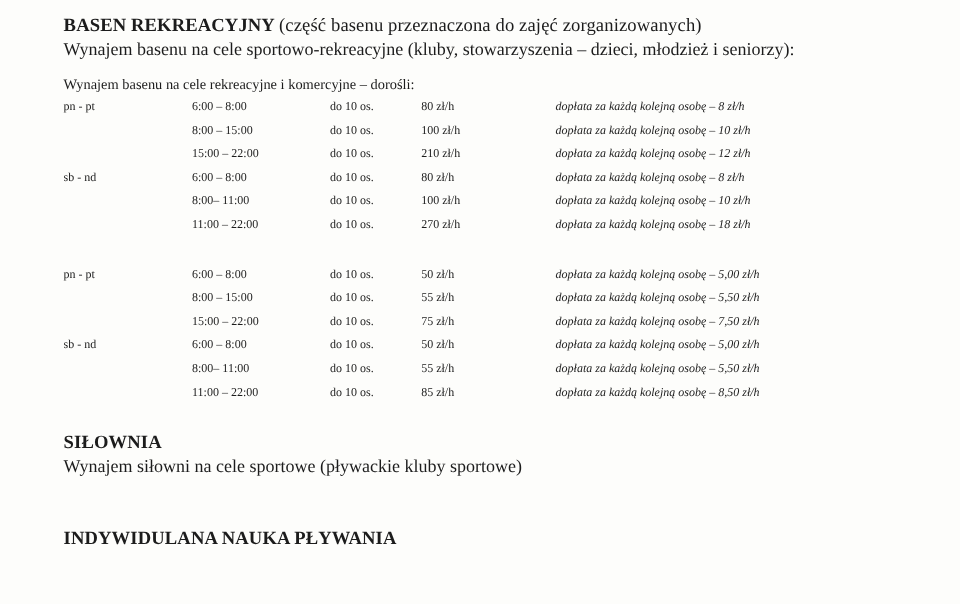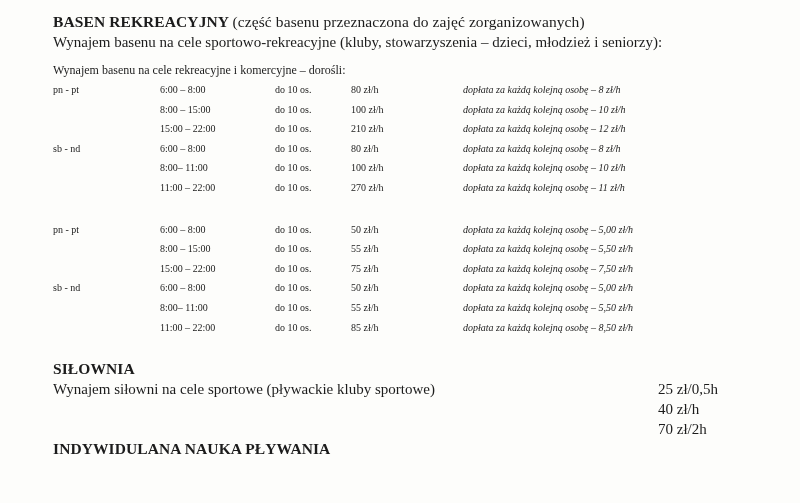--- a/index.html
+++ b/index.html
@@ -160,21 +160,21 @@
           <td class="col-hours">8:00– 11:00</td>
           <td class="col-cap">do 10 os.</td>
           <td class="col-price">100 zł/h</td>
           <td class="col-extra">dopłata za każdą kolejną osobę – 10 zł/h</td>
         </tr>
         <tr>
           <td class="col-days"></td>
           <td class="col-hours">11:00 – 22:00</td>
           <td class="col-cap">do 10 os.</td>
           <td class="col-price">270 zł/h</td>
-          <td class="col-extra">dopłata za każdą kolejną osobę – 11 zł/h</td>
+          <td class="col-extra">dopłata za każdą kolejną osobę – 18 zł/h</td>
         </tr>
       </tbody>
     </table>
 
     <div class="gap-lg"></div>
 
 
     <table class="rates">
       <tbody>
         <tr>
@@ -221,25 +221,20 @@
         </tr>
       </tbody>
     </table>
 
     <div class="gap-lg"></div>
 
     <div class="sec-title">SIŁOWNIA</div>
 
     <div class="gym-row">
       <div class="para">Wynajem siłowni na cele sportowe (pływackie kluby sportowe)</div>
-      <div class="gym-prices">
-        <div>25 zł/0,5h</div>
-        <div>40 zł/h</div>
-        <div>70 zł/2h</div>
-      </div>
     </div>
 
     <div class="spacer-40"></div>
 
     <div class="sec-title">INDYWIDULANA NAUKA PŁYWANIA</div>
 
   </div>
 </div>
 
 </body></html>

